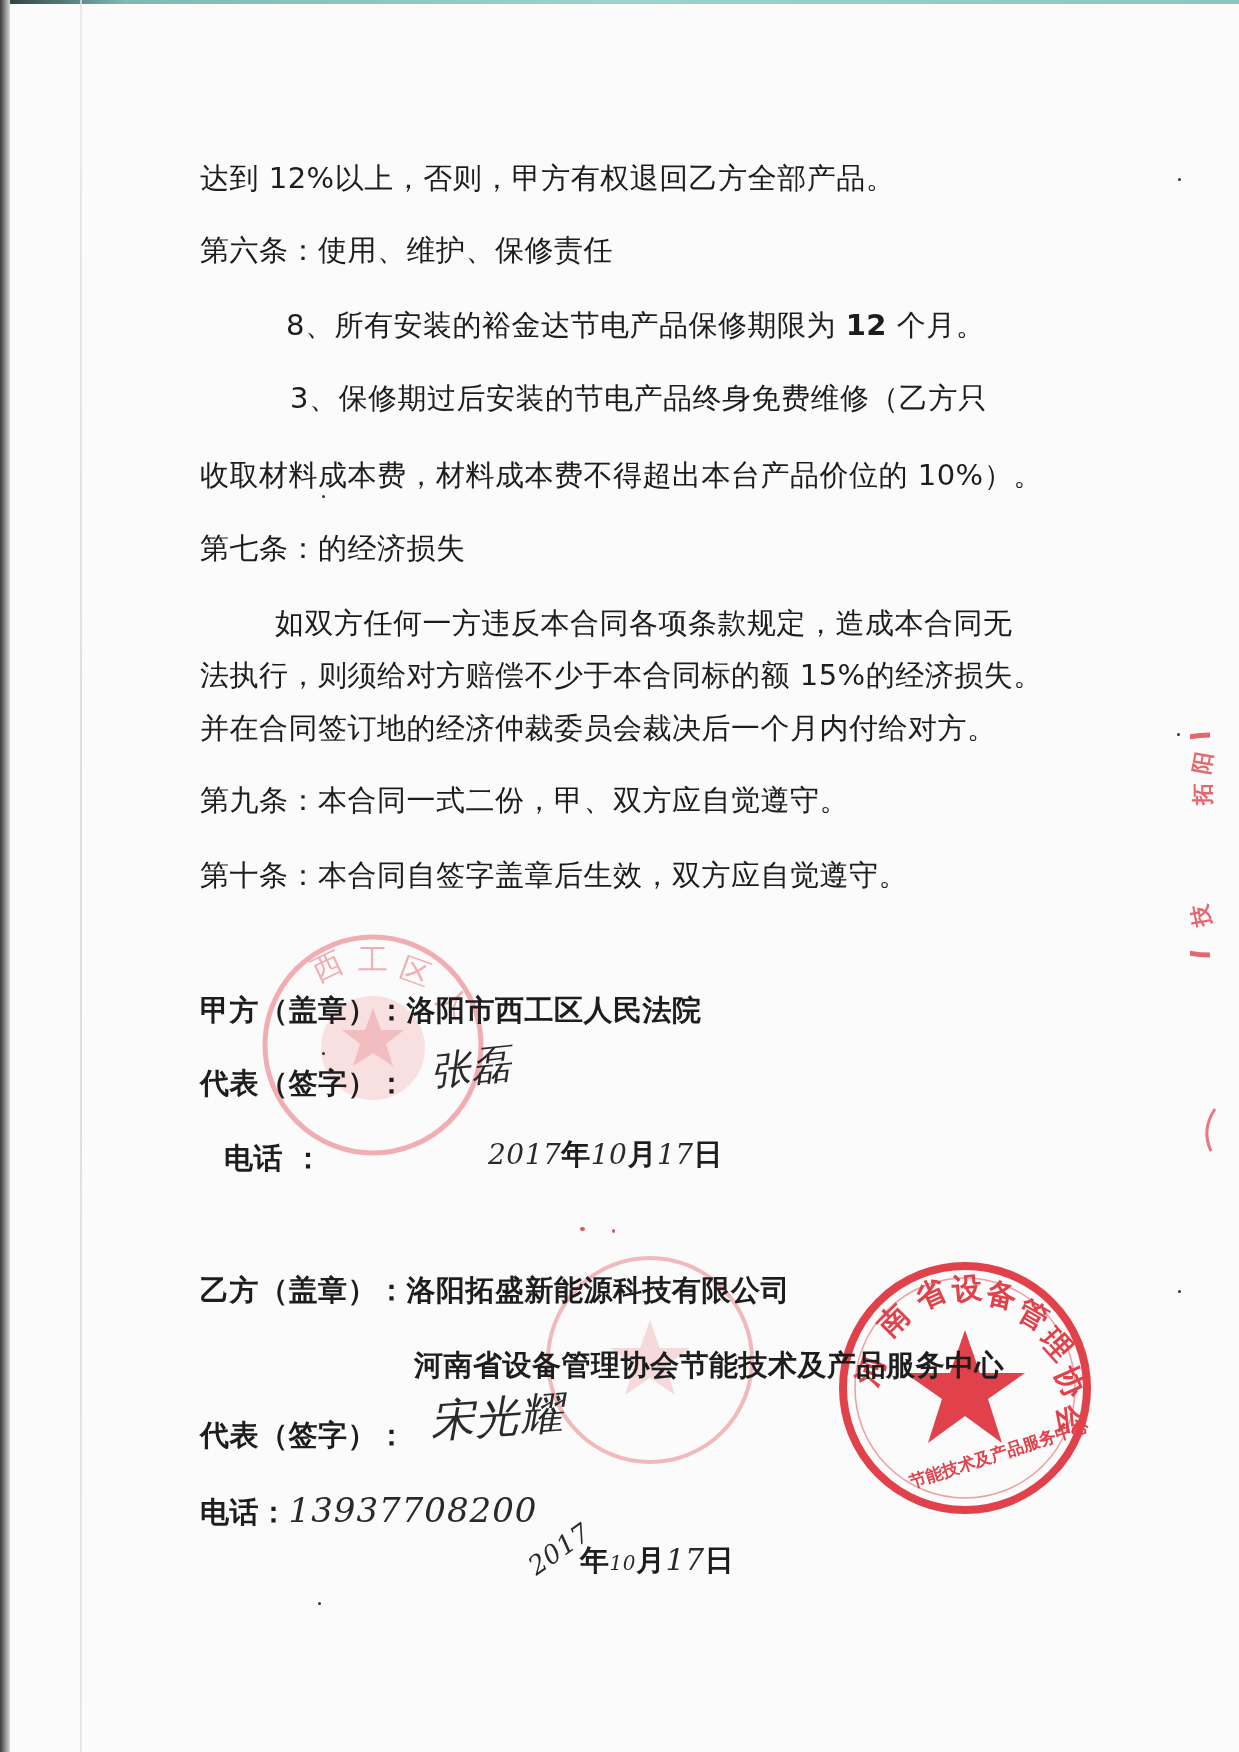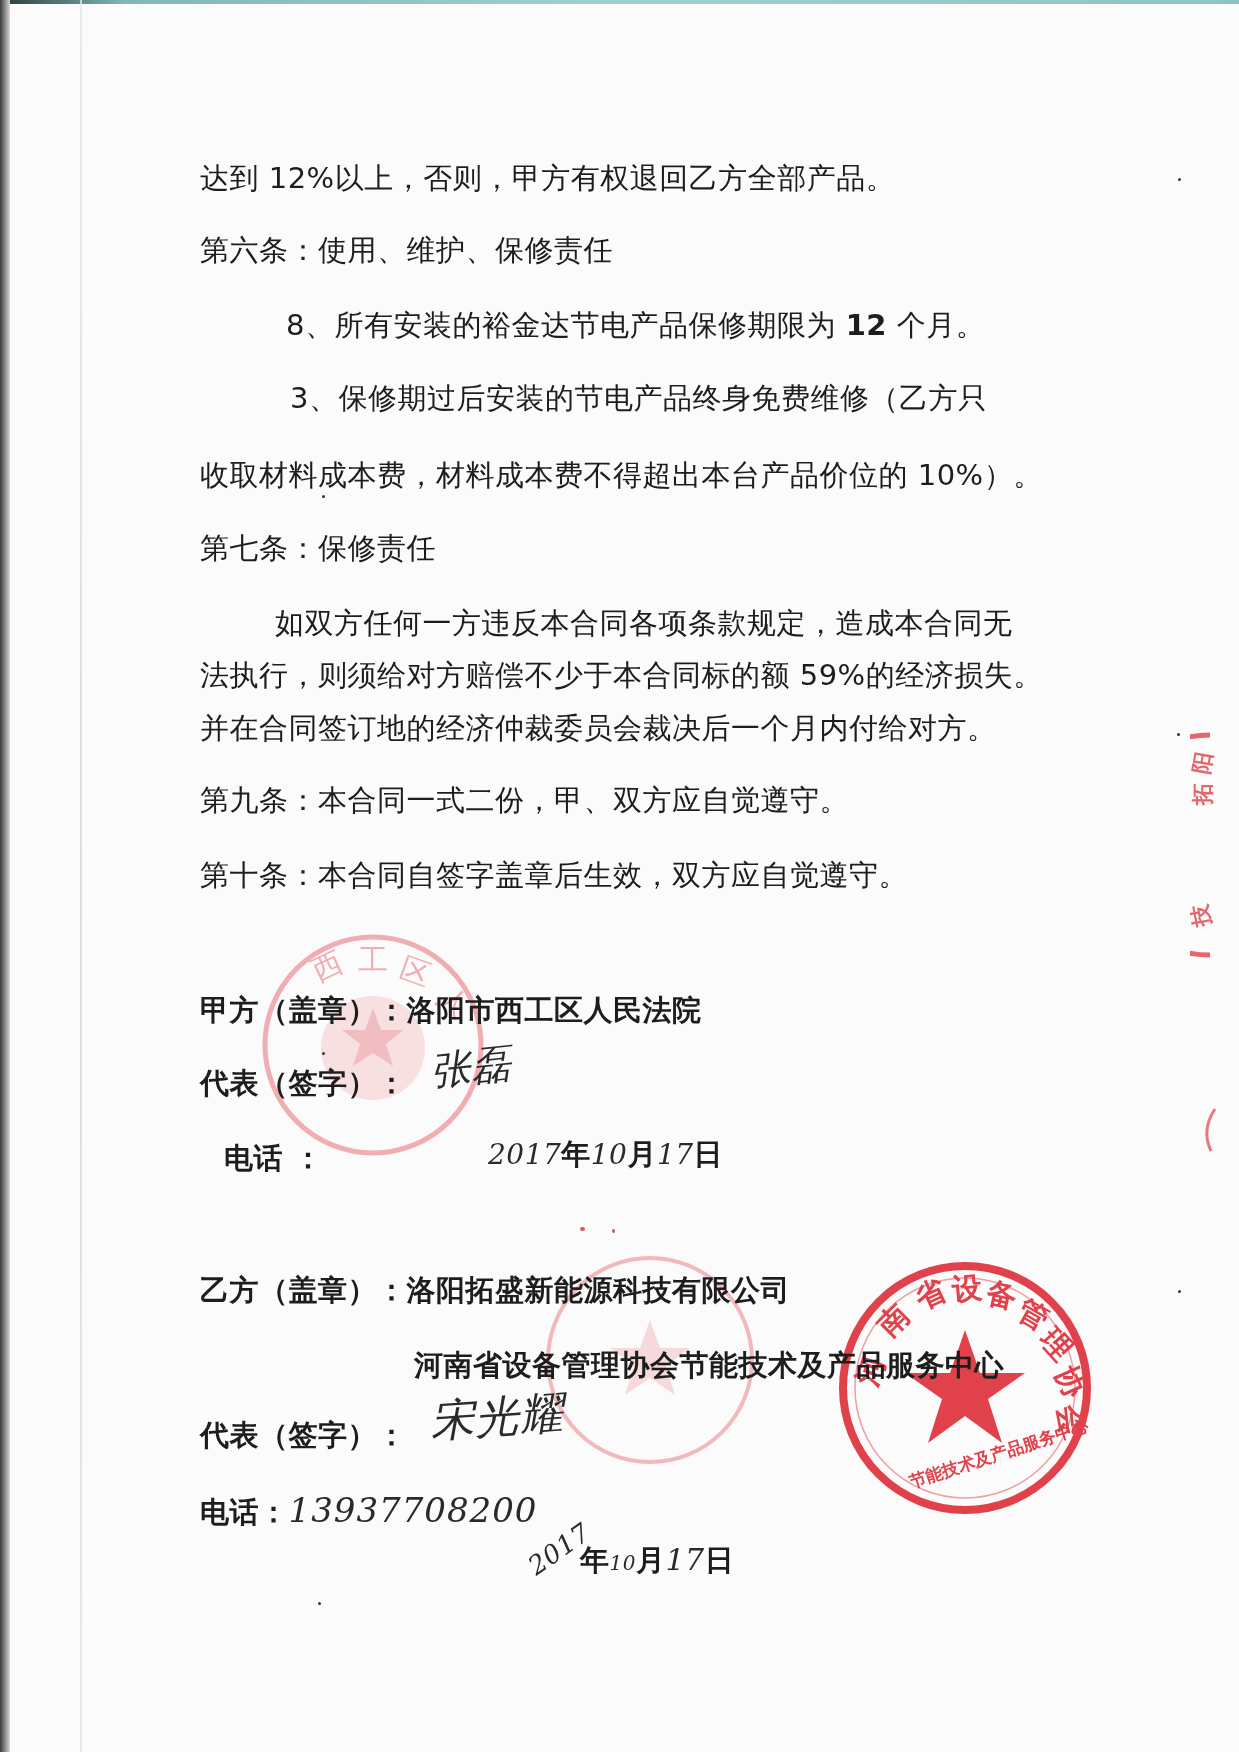--- a/index.html
+++ b/index.html
@@ -86,23 +86,23 @@
 </div>
 
 <div class="line" style="top:159px;">达到 12%以上，否则，甲方有权退回乙方全部产品。</div>
 <div class="line" style="top:231px;">第六条：使用、维护、保修责任</div>
 <div class="line indent1" style="top:306px;">
   <span>8、所有安装的裕金达节电产品保修期限为 </span><span class="bold">12</span><span> 个月。</span>
 </div>
 <div class="line indent2" style="top:379px;">3、保修期过后安装的节电产品终身免费维修（乙方只</div>
 <div class="line" style="top:456px;">收取材料成本费，材料成本费不得超出本台产品价位的  10%）。</div>
 <div class="dot" style="left:322px; top:495px;"></div>
-<div class="line" style="top:529px;">第七条：保修责任</div>
+<div class="line" style="top:529px;">第七条：的经济损失</div>
 <div class="line indent-para" style="top:604px;">如双方任何一方违反本合同各项条款规定，造成本合同无</div>
-<div class="line" style="top:656px;">法执行，则须给对方赔偿不少于本合同标的额  59%的经济损失。</div>
+<div class="line" style="top:656px;">法执行，则须给对方赔偿不少于本合同标的额  15%的经济损失。</div>
 <div class="line" style="top:709px;">并在合同签订地的经济仲裁委员会裁决后一个月内付给对方。</div>
 <div class="line" style="top:781px;">第九条：本合同一式二份，甲、双方应自觉遵守。</div>
 <div class="line" style="top:856px;">第十条：本合同自签字盖章后生效，双方应自觉遵守。</div>
 
 <div class="line sig-label" style="top:991px;">
   <span>甲方（盖章）：</span><span>洛阳市西工区人民法院</span>
 </div>
 <div class="dot" style="left:322px; top:1052px;"></div>
 <div class="line sig-label" style="top:1064px;">
   <span>代表（签字）：</span>

